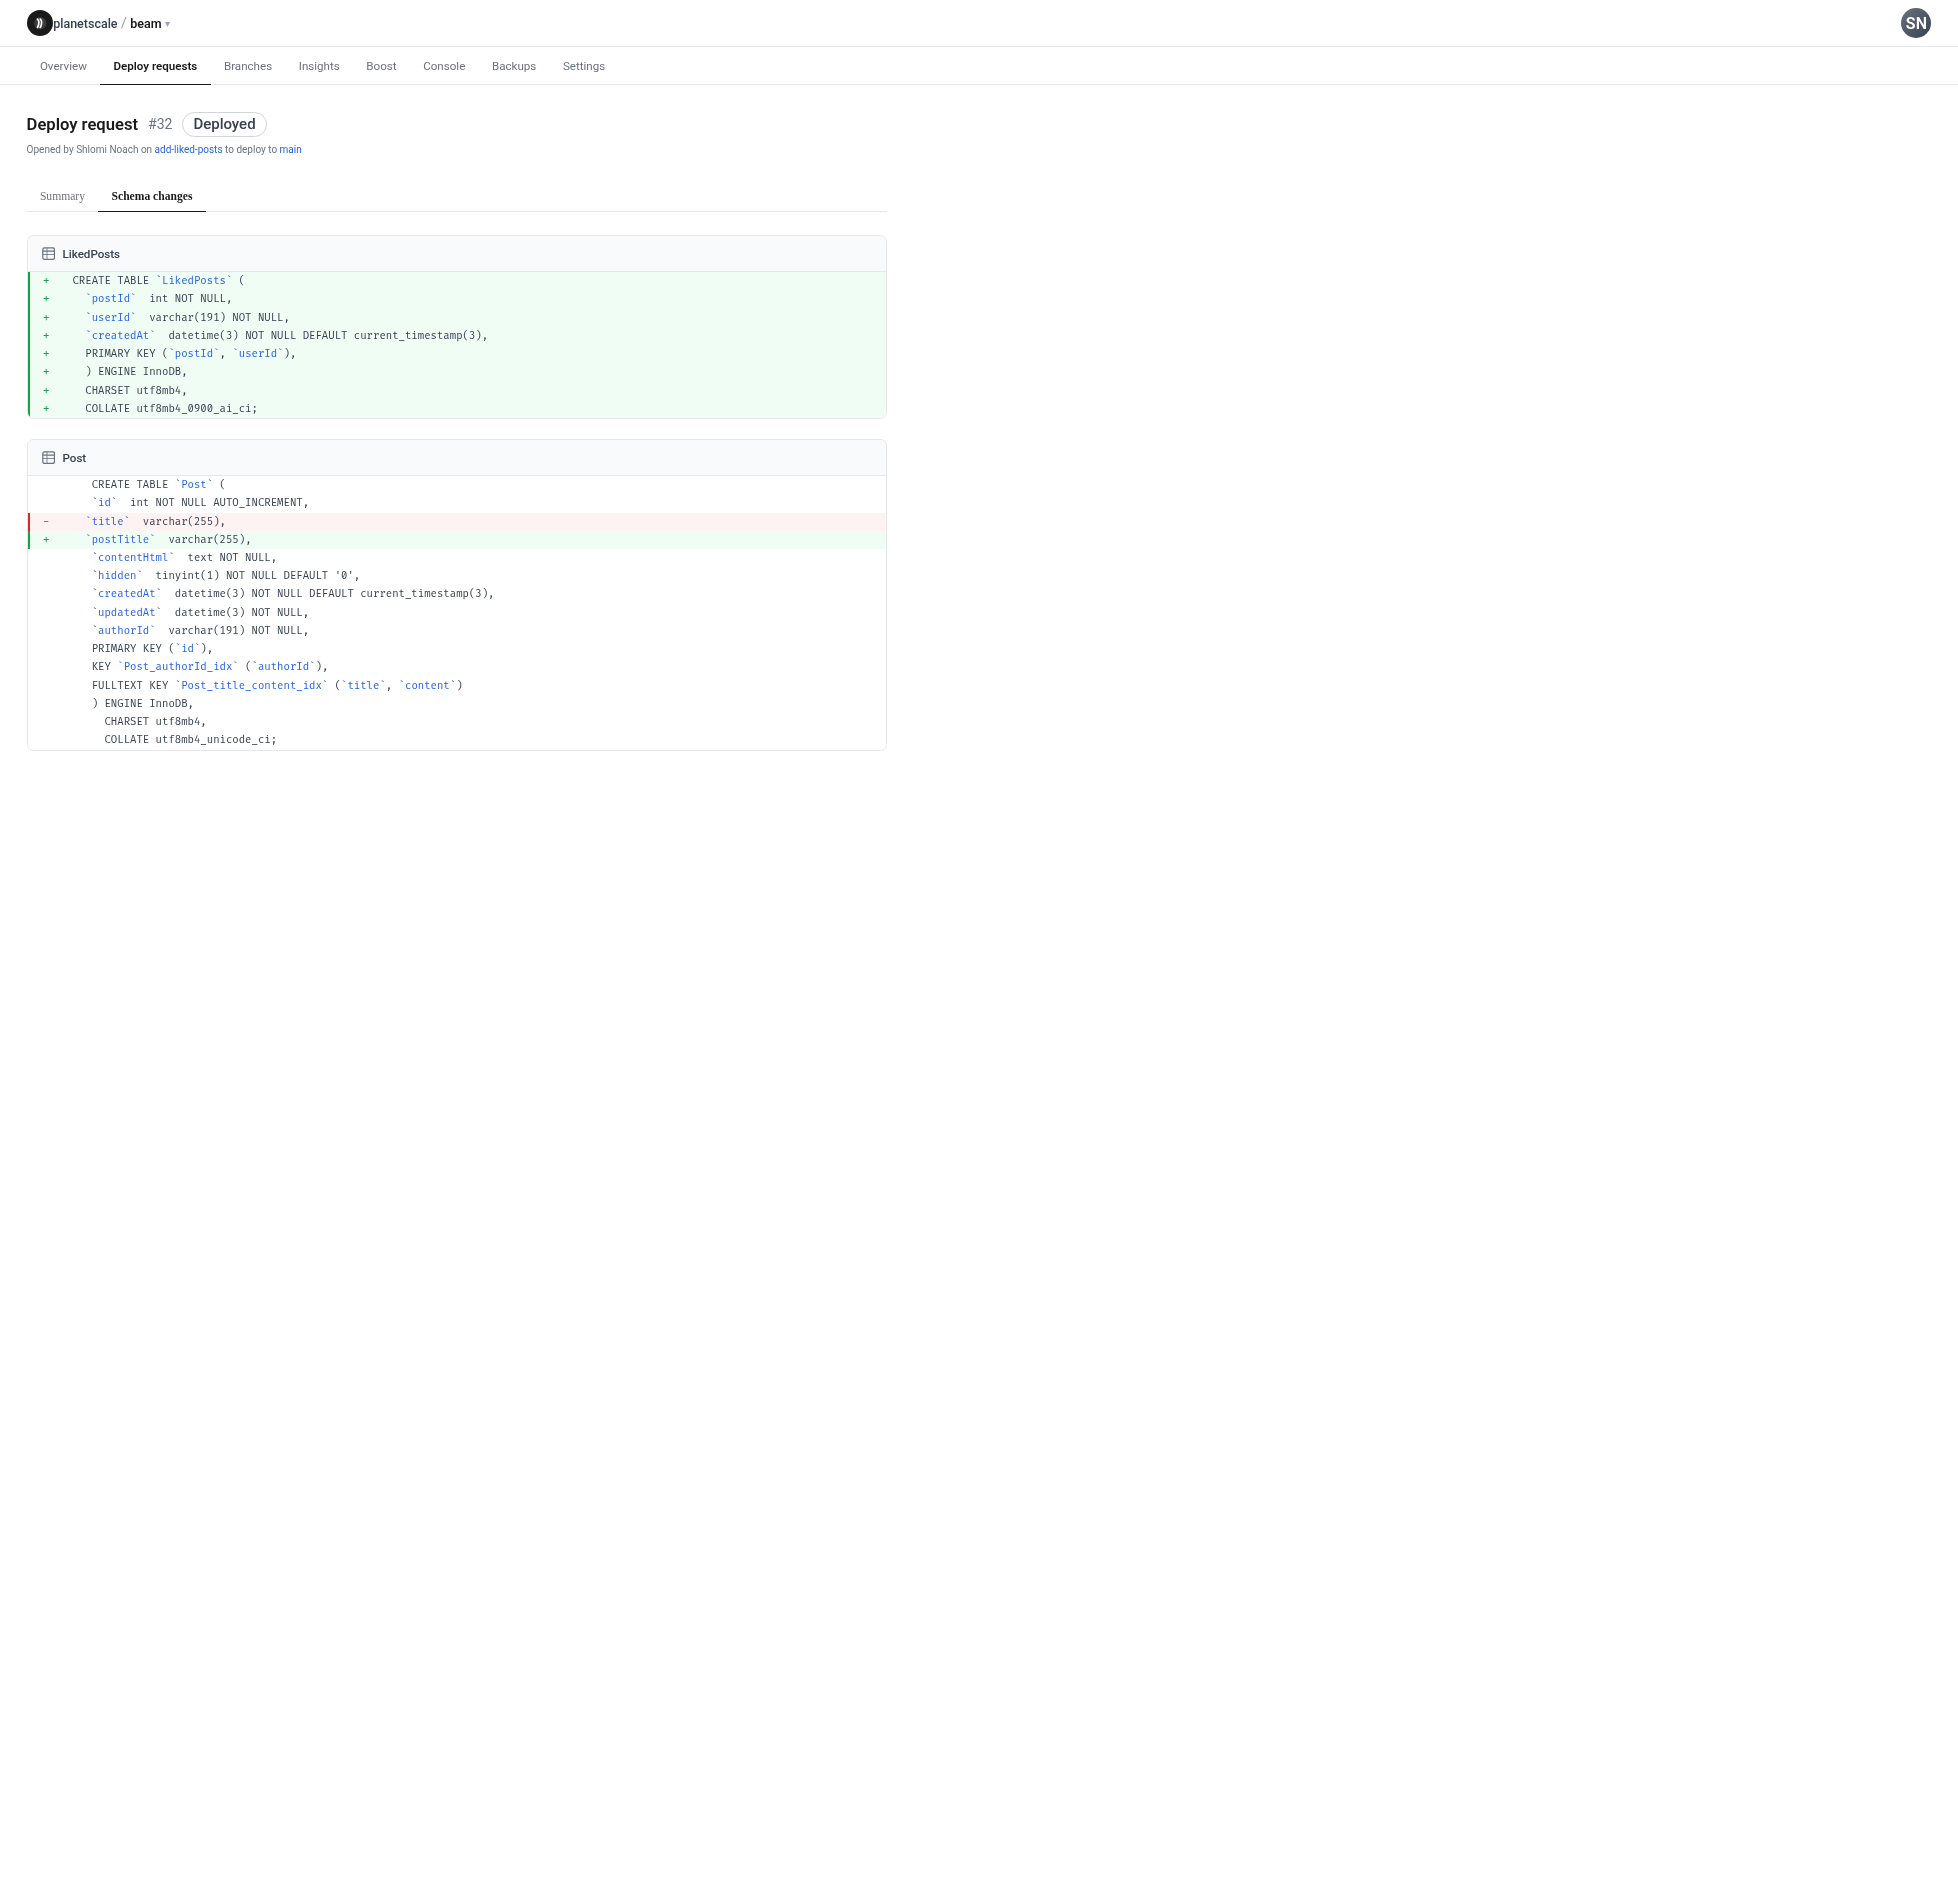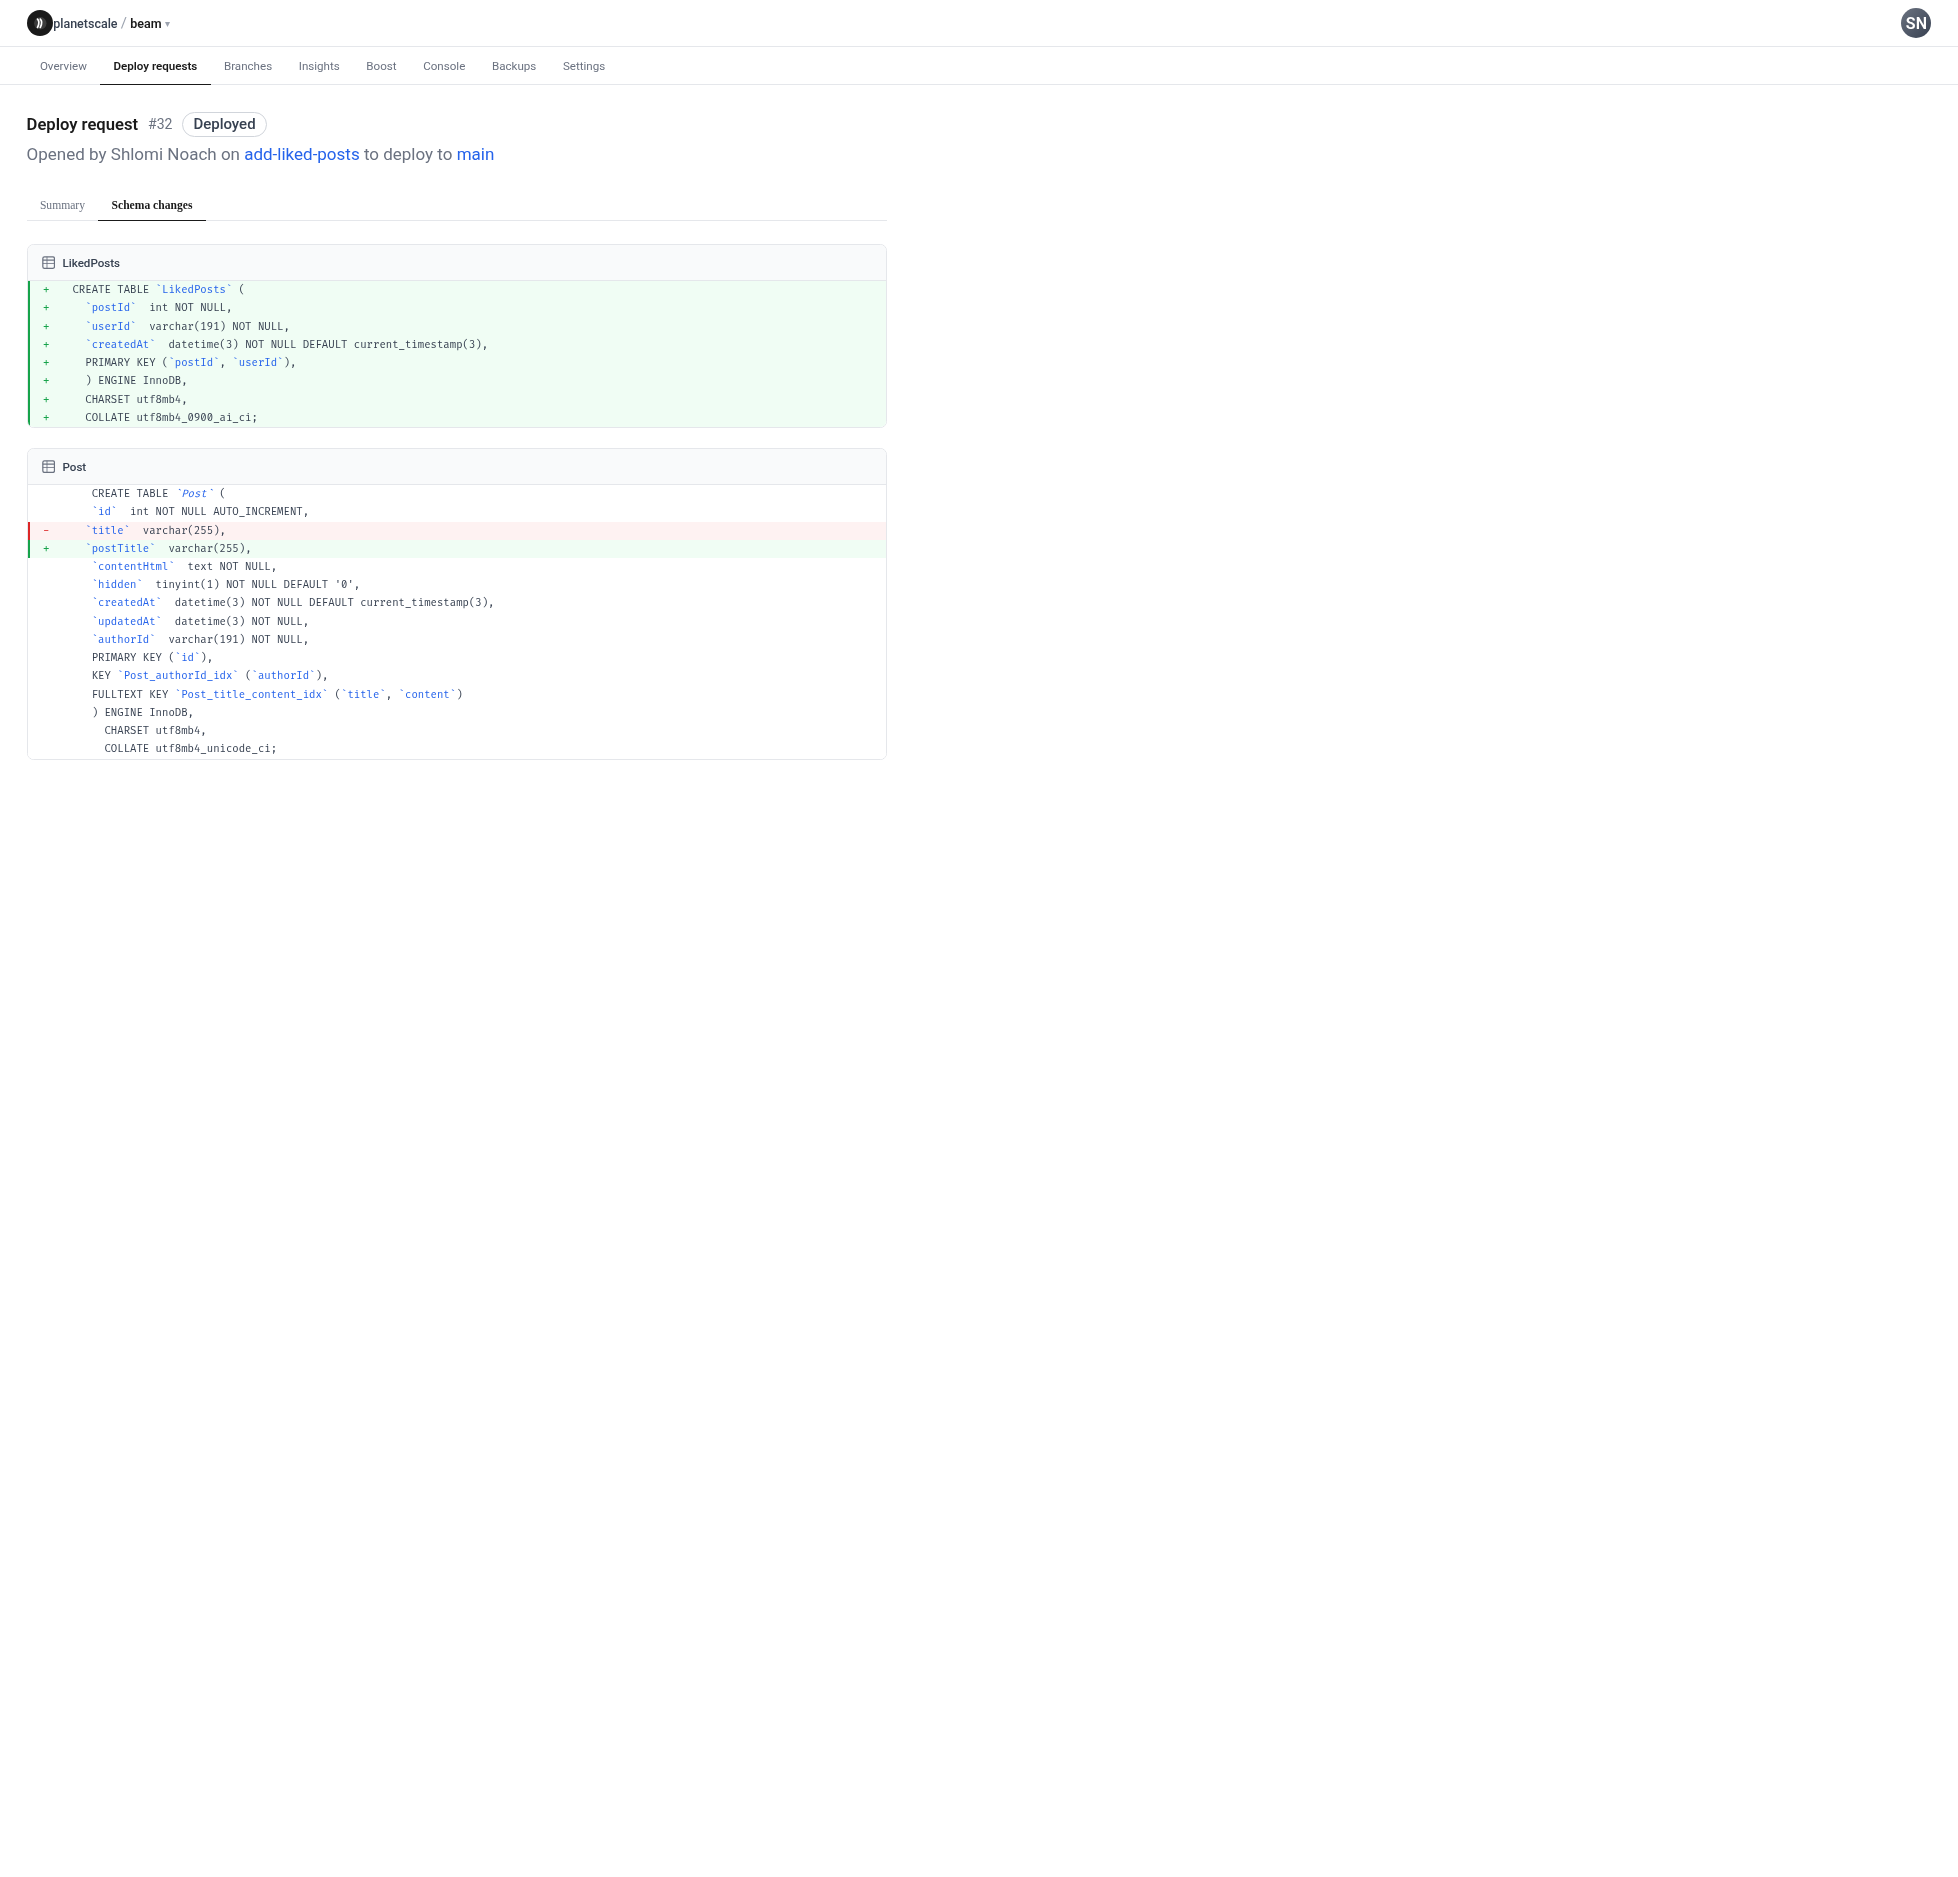--- a/index.html
+++ b/index.html
@@ -107,21 +107,21 @@
       align-items: center;
       padding: 2.5px 10px;
       border-radius: 16.6px;
       font-size: 15px;
       font-weight: 500;
       border: 0.8px solid #d1d5db;
       color: #374151;
       background: #fff;
     }
     .deploy-meta {
-      font-size: 17px;
+      font-size: 10px;
       color: #6b7280;
       margin-bottom: 26.6px;
     }
     .deploy-meta a {
       color: #2563eb;
       text-decoration: none;
     }
     
     .sub-tabs {
       display: flex;
@@ -325,21 +325,21 @@
           <line x1="1" y1="5" x2="15" y2="5" stroke="#6b7280" stroke-width="1.5"></line>
           <line x1="1" y1="9" x2="15" y2="9" stroke="#6b7280" stroke-width="1"></line>
           <line x1="6" y1="1" x2="6" y2="15" stroke="#6b7280" stroke-width="1"></line>
         </svg>
       </span>
       <span>Post</span>
     </div>
     <div class="code-block">
       <div class="code-line normal left-border-none">
         <span class="line-prefix"></span>
-        <span class="code-content">    CREATE TABLE <span style="color:#2563eb;font-style:italic;">`Post`</span> (</span>
+        <span class="code-content">    CREATE TABLE <span style="color:#2563eb;">`Post`</span> (</span>
       </div>
       <div class="code-line normal left-border-none">
         <span class="line-prefix"></span>
         <span class="code-content">    <span style="color:#2563eb;">`id`</span>  int NOT NULL AUTO_INCREMENT,</span>
       </div>
       <div class="code-line removed left-border-red">
         <span class="line-prefix removed-prefix">-</span>
         <span class="code-content">   <span style="color:#2563eb;">`title`</span>  varchar(255),</span>
       </div>
       <div class="code-line added left-border-green">

